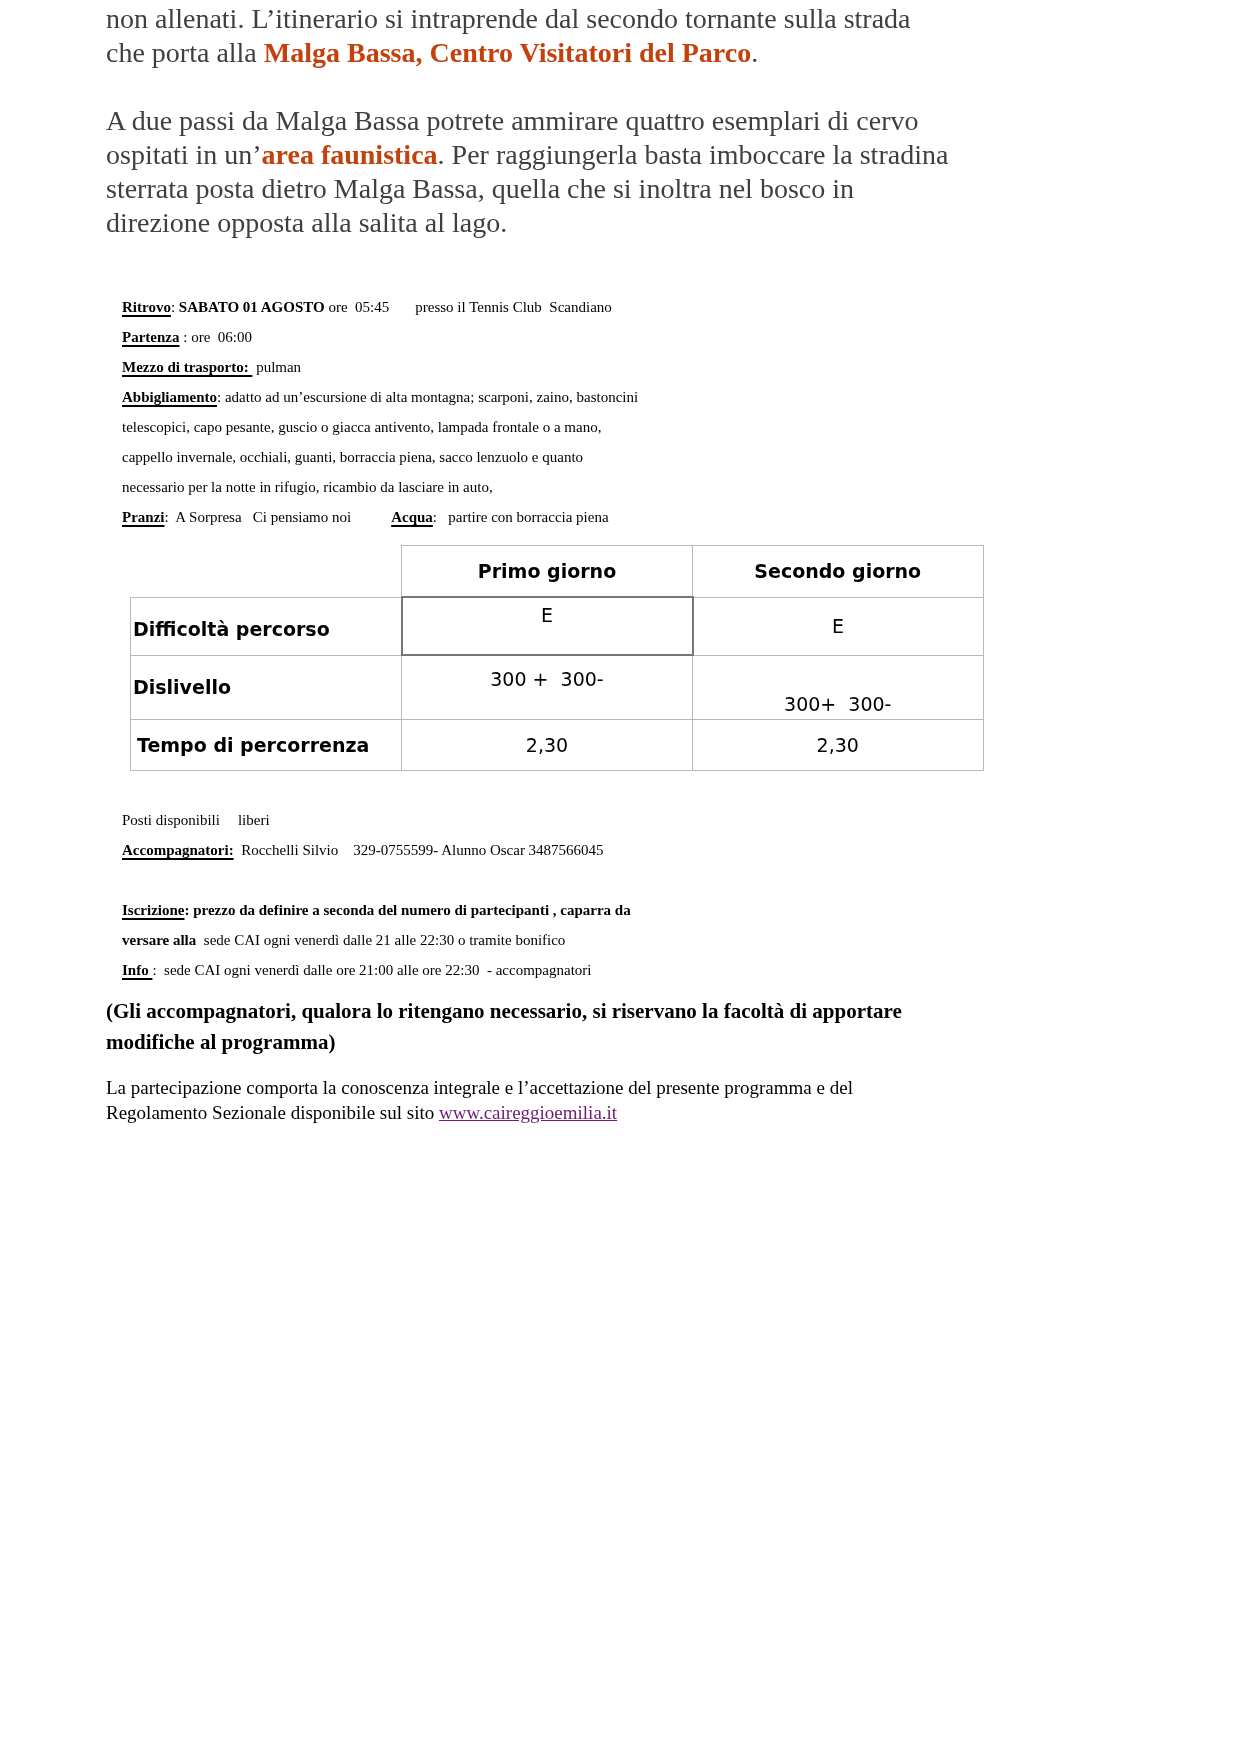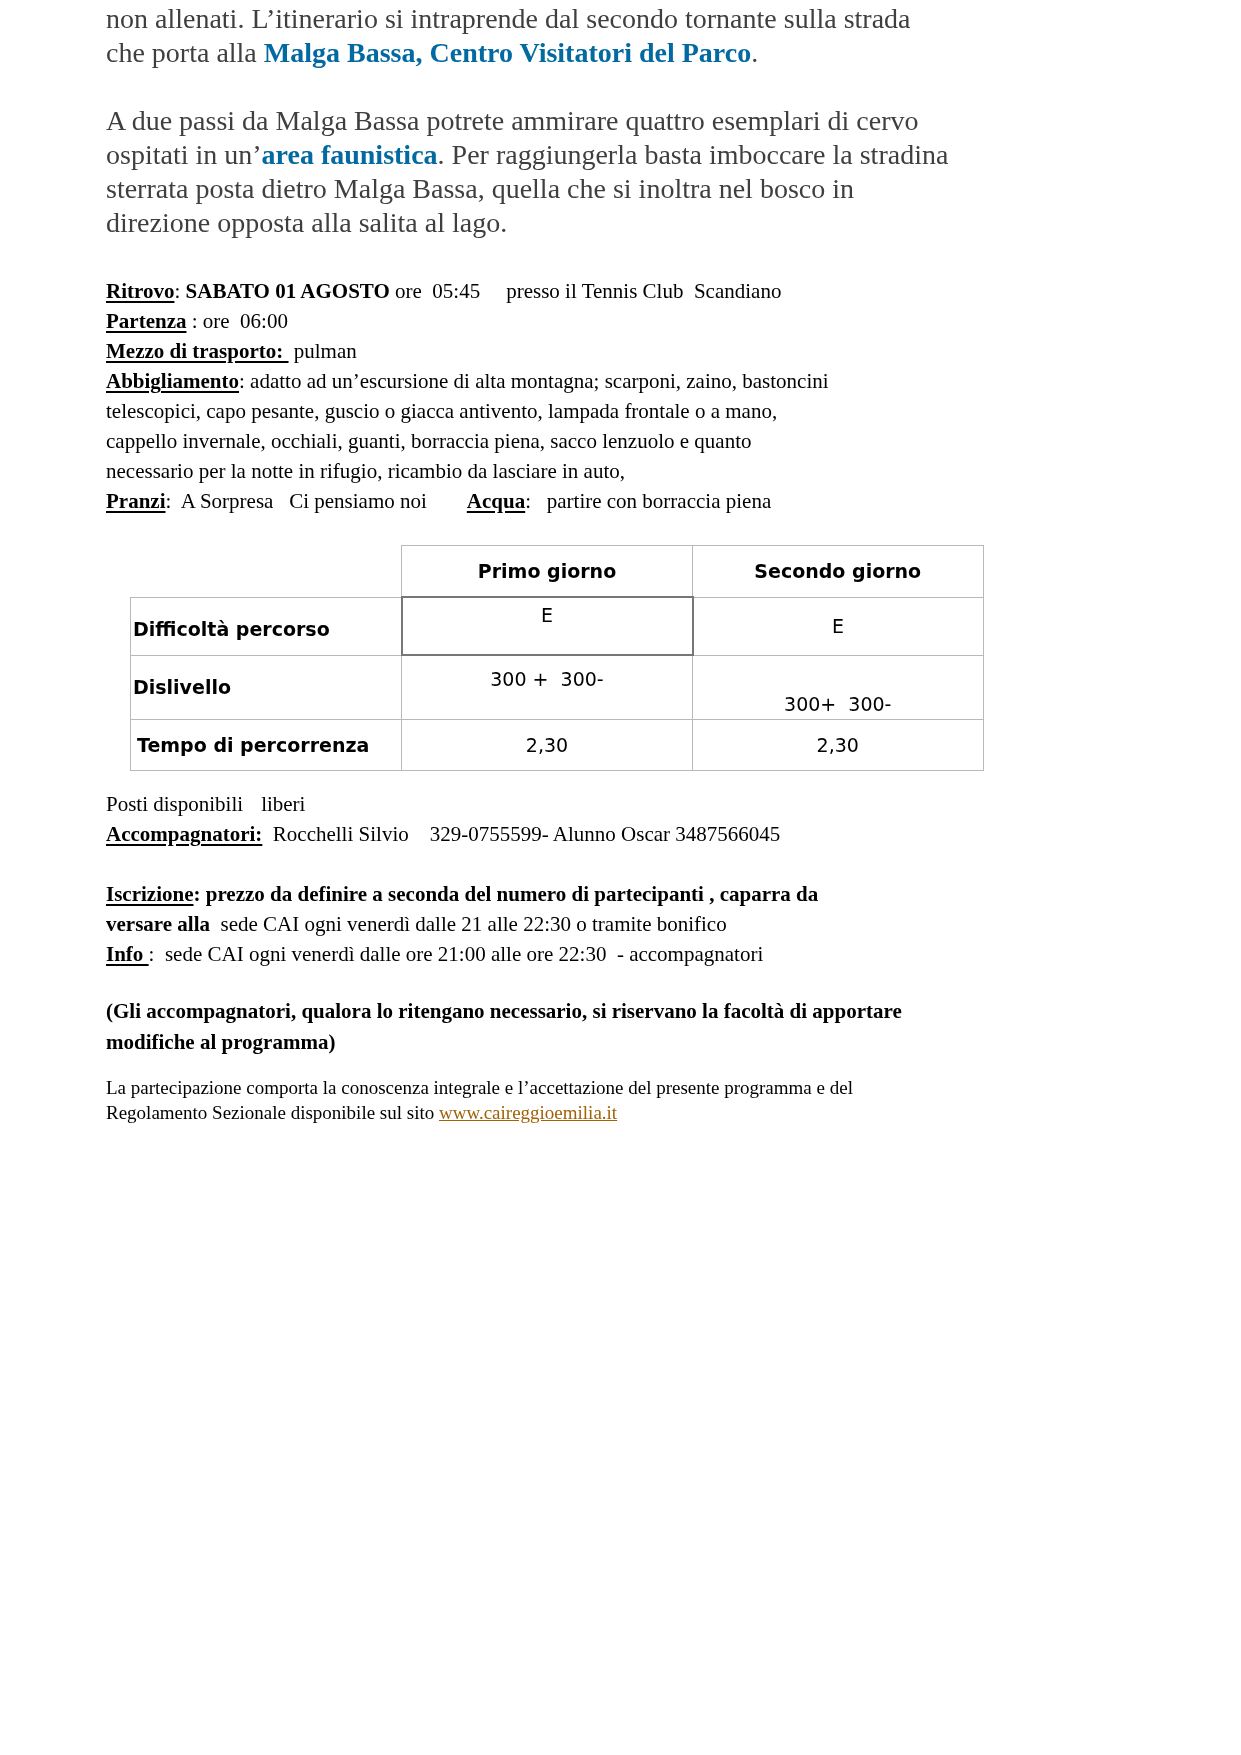--- a/index.html
+++ b/index.html
@@ -1,36 +1,36 @@
 <!DOCTYPE html>
 <html><head>
 <meta charset="utf-8">
 <style>
   html, body { margin: 0; padding: 0; background: #ffffff; }
   body { width: 1241px; height: 1755px; position: relative; overflow: hidden;
          font-family: "Liberation Serif", "DejaVu Serif", serif; color: #000; }
   .page { position: absolute; left: 106px; top: 0; width: 1020px; }
   .gray { color: #3f3f3f; }
   .p-intro { font-size: 28px; line-height: 34px; margin: 0; }
-  .p-intro b { color: #0369a1; }
+  .p-intro b { color: #c2410c; }
   .gap1 { height: 34px; }
-  .info { font-size: 21px; line-height: 30px; margin: 0; }
+  .info { font-size: 15px; line-height: 30px; margin: 16px; }
   .info .lbl { font-weight: bold; text-decoration: underline; text-decoration-thickness: 2px; text-underline-offset: 3px; }
   .info b { font-weight: bold; }
   .sp { display: inline-block; }
   table.diff { position: absolute; left: 24px; top: 545px; border-collapse: collapse;
                font-family: "DejaVu Sans", "Liberation Sans", sans-serif; font-size: 19px; }
   table.diff td { border: 1px solid #b9b9b9; padding: 0; height: 50px; vertical-align: middle; }
   table.diff td.empty { border-top: none; border-left: none; border-bottom: 1px solid #b9b9b9; }
   table.diff td.rowh { font-weight: bold; width: 264px; padding-left: 2px; }
   table.diff td.val { width: 289px; text-align: center; }
   table.diff td.colh { font-weight: bold; text-align: center; width: 289px; }
   .b2 { border: 2px solid #777 !important; }
   .lower { position: absolute; left: 106px; width: 1030px; }
-  .link { color: #a16207; text-decoration: underline; }
+  .link { color: #701a75; text-decoration: underline; }
   .small { font-size: 19px; line-height: 25px; }
   .note { font-size: 21px; line-height: 31px; font-weight: bold; }
 </style>
 </head>
 <body>
 
 <div class="page">
   <div style="height:2px"></div>
   <p class="p-intro gray" style="margin-top:0;">
     <span>non allenati. L’itinerario si intraprende dal secondo tornante sulla strada</span><br>

